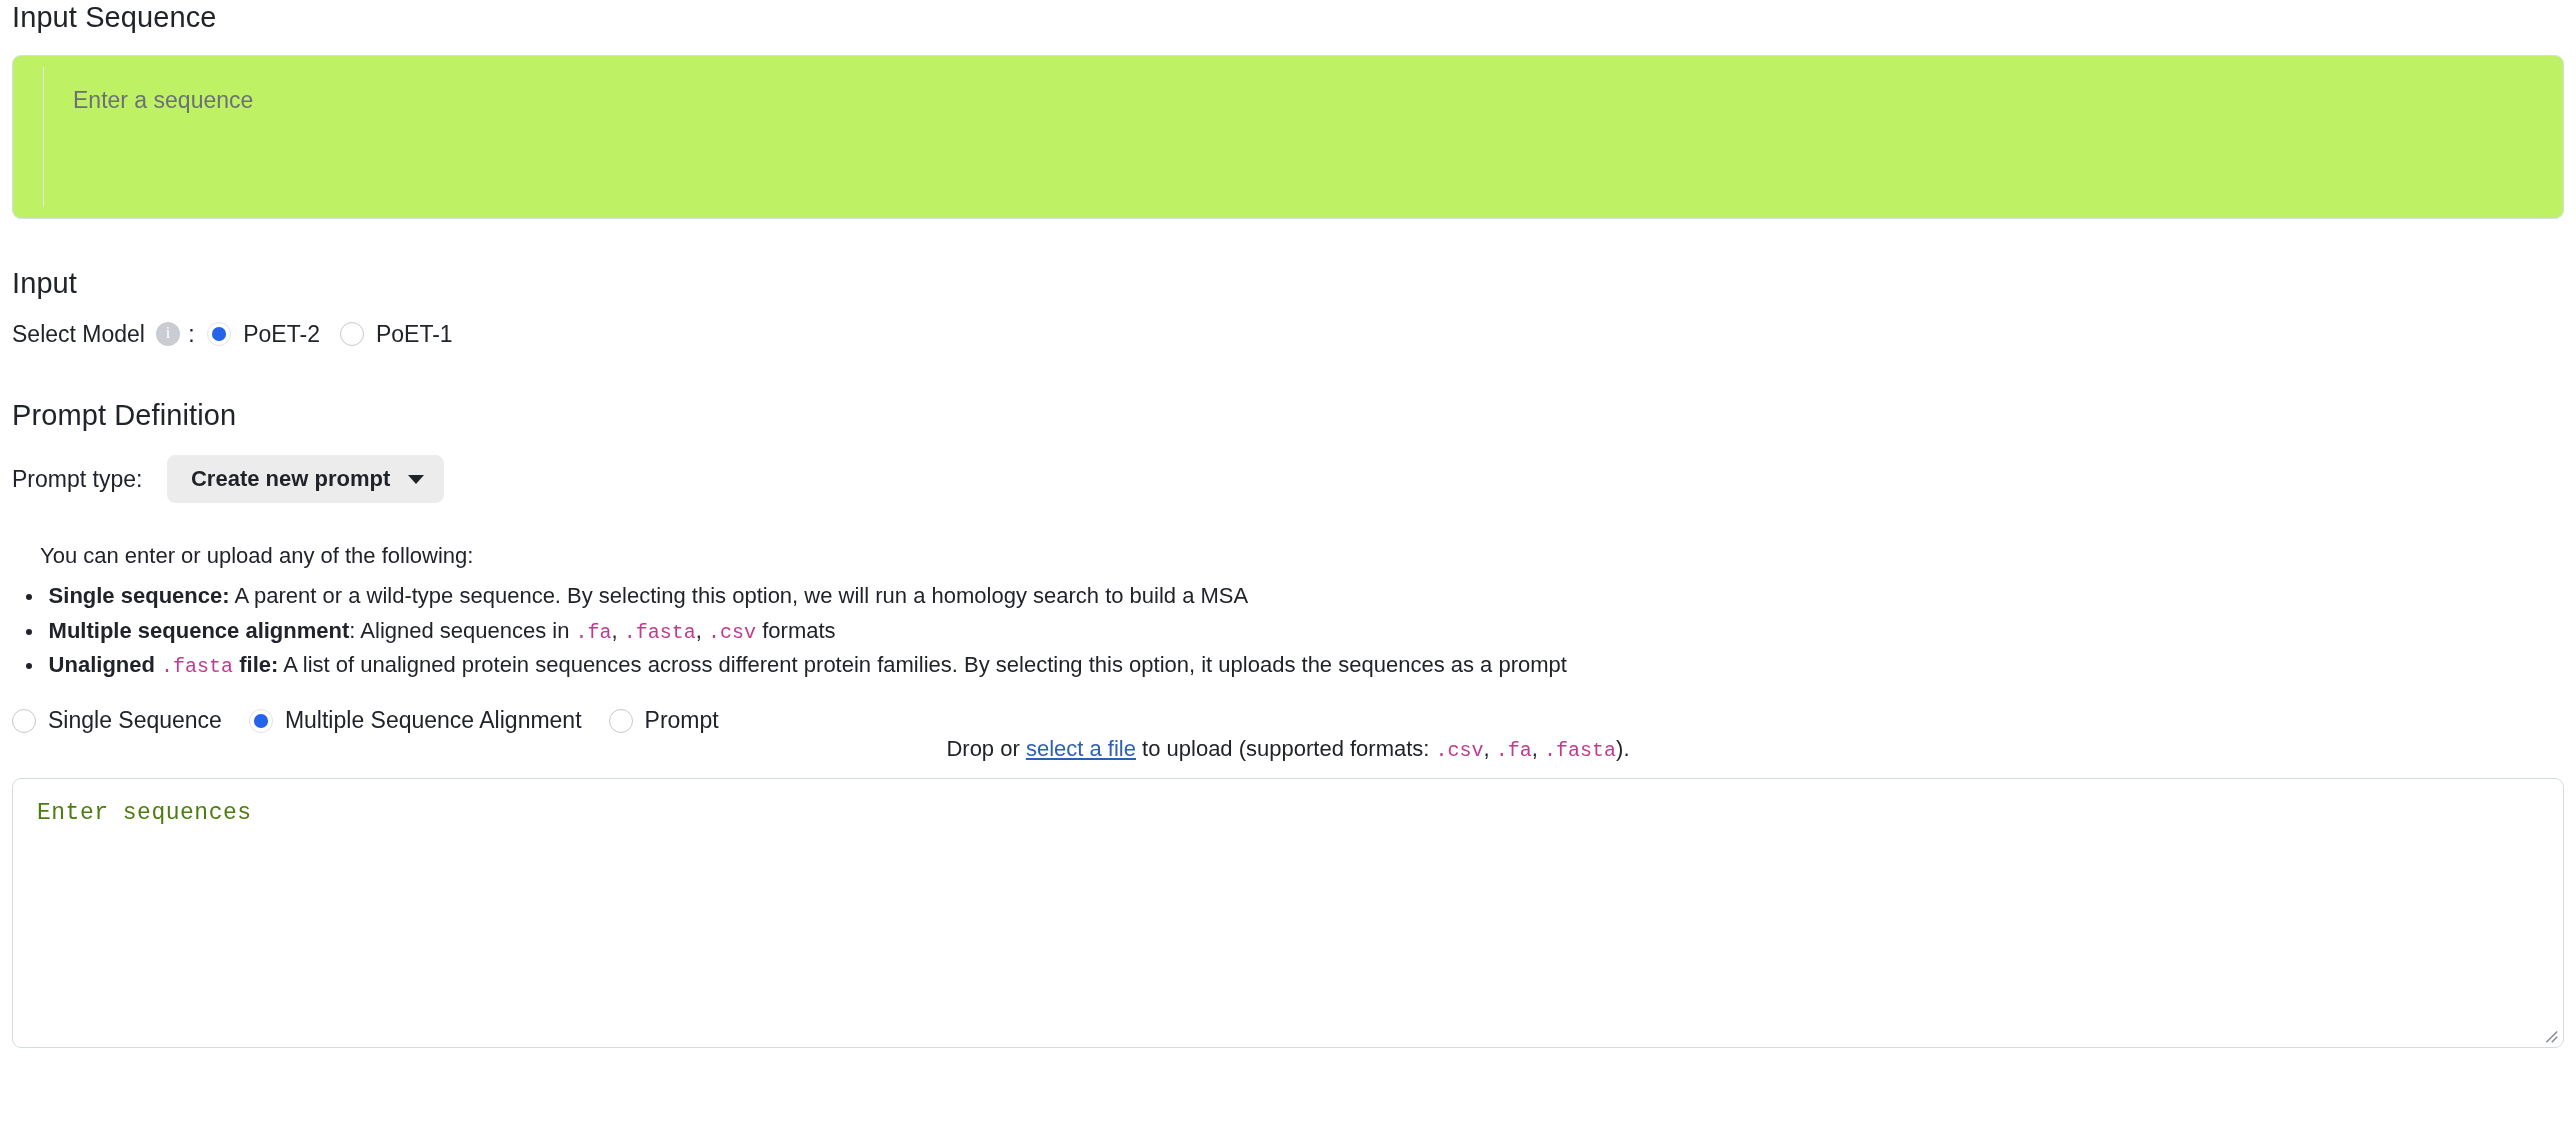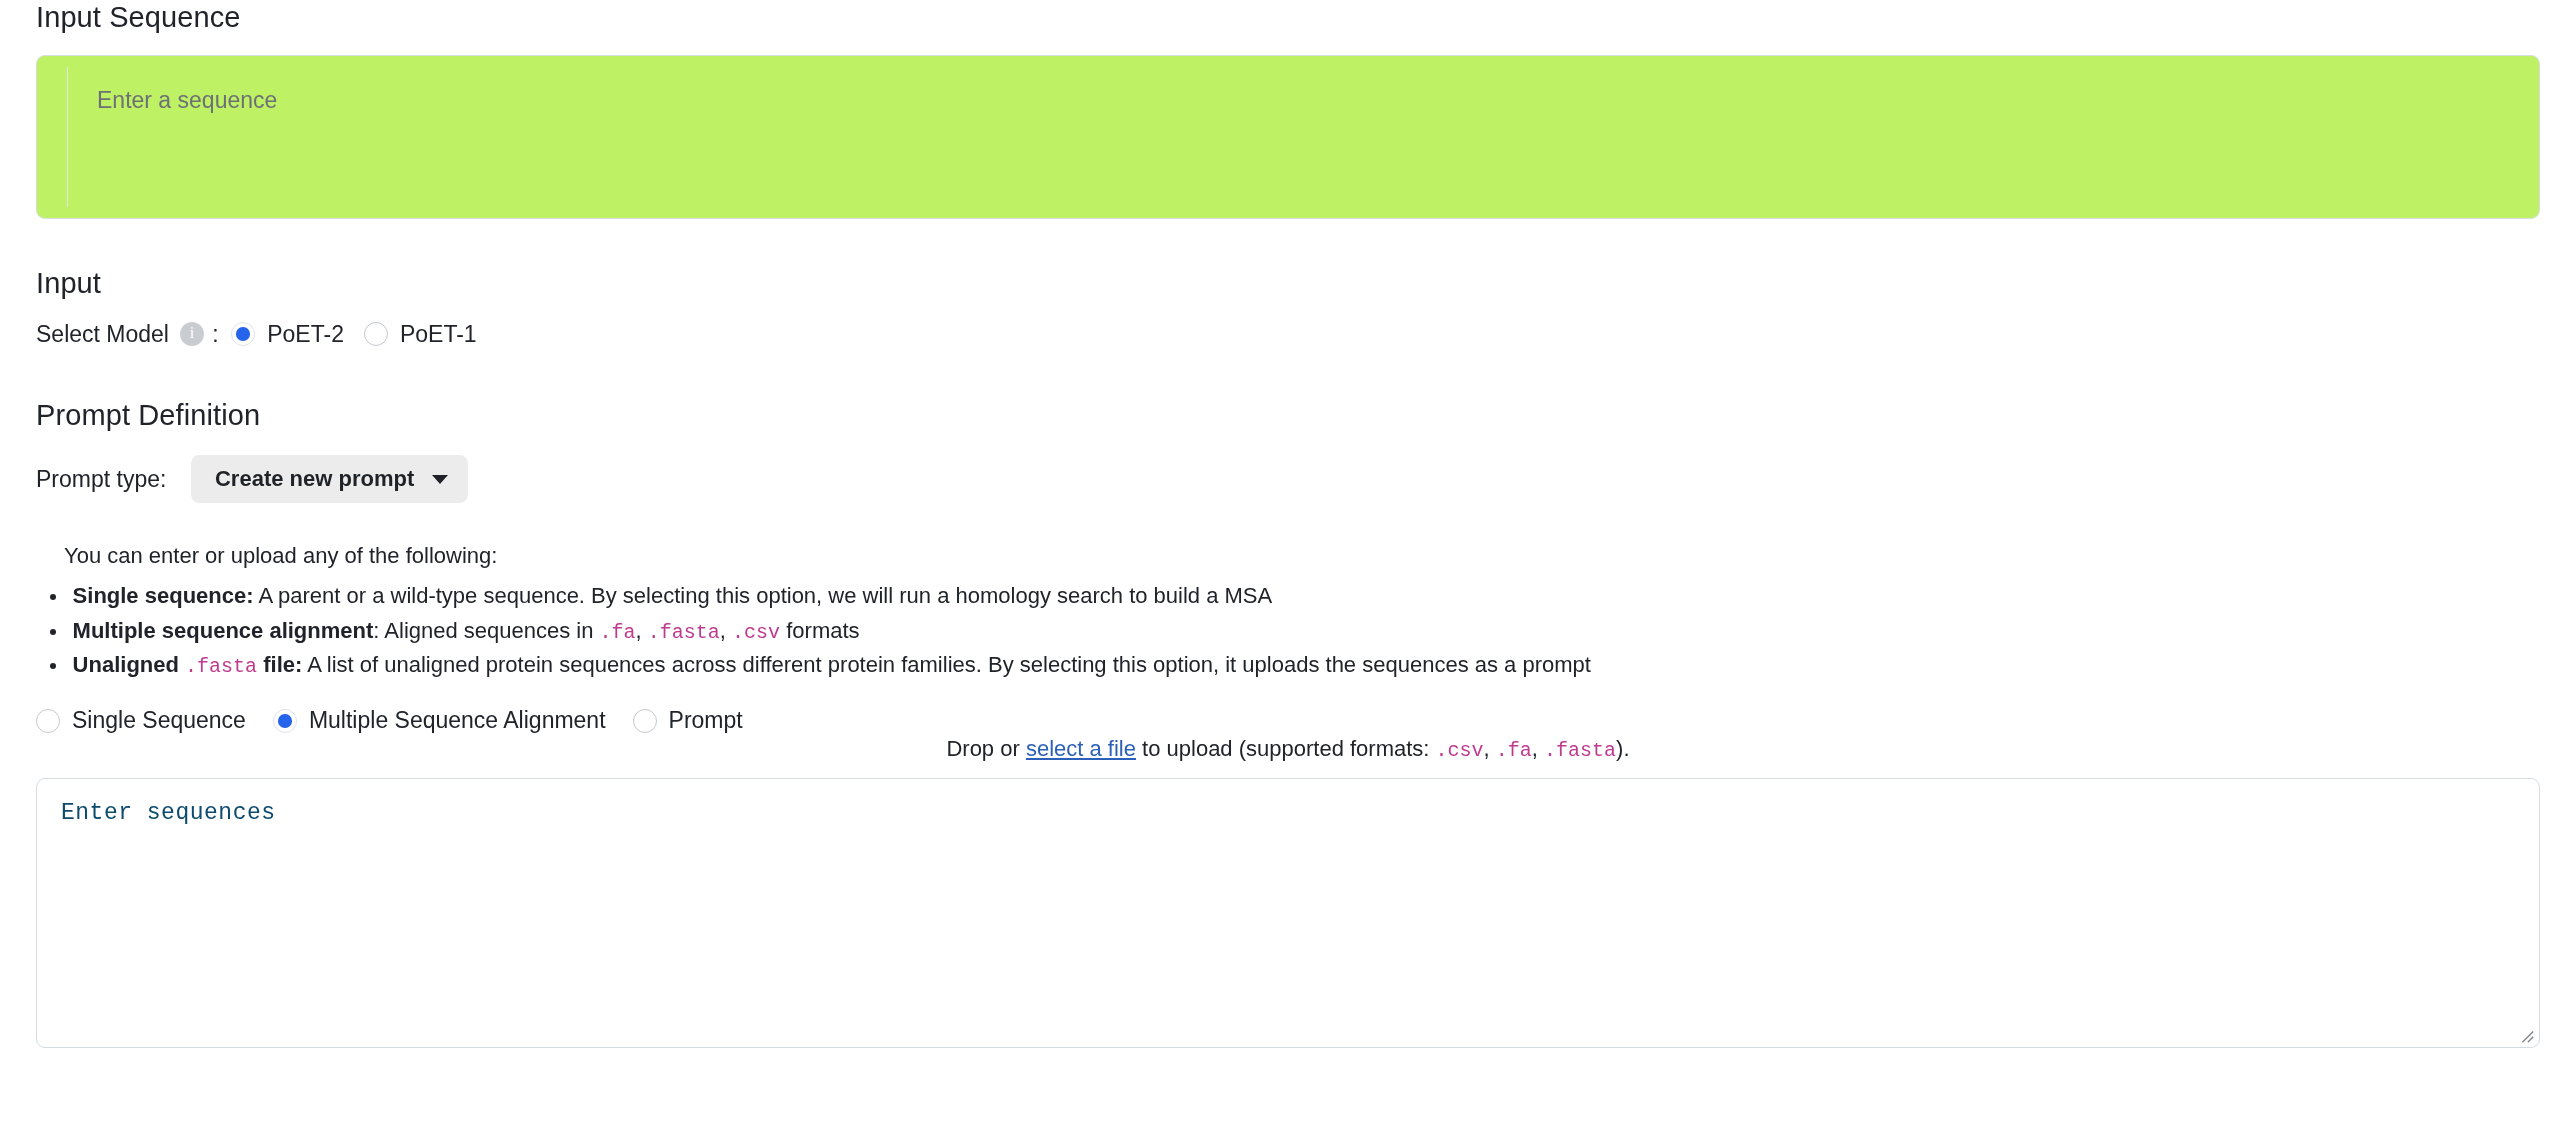--- a/index.html
+++ b/index.html
@@ -14,21 +14,21 @@
     font-family: "Liberation Sans", sans-serif;
     color: #1f2328;
     -webkit-font-smoothing: antialiased;
     overflow: hidden;
   }
   .page {
     position: relative;
     width: 2576px;
     height: 1122px;
     box-sizing: border-box;
-    padding: 0 36px;
+    padding: 0 12px;
   }
 
   
   .section-title {
     font-size: 29px;
     font-weight: 400;
     color: #20242a;
     letter-spacing: 0.1px;
     line-height: 1.2;
     margin: 0;
@@ -74,21 +74,21 @@
     background: #ffffff;
     height: 270px;
     margin-top: 12.7px;
   }
   .seq-placeholder {
     position: absolute;
     top: 20px;
     left: 24px;
     font-size: 23px;
     line-height: 1.3;
-    color: #0c4a6e;
+    color: #4d7c0f;
     font-family: "Liberation Mono", monospace;
     letter-spacing: 0.5px;
     white-space: pre;
     pointer-events: none;
   }
   .resize-grip {
     position: absolute;
     right: 3.6px;
     bottom: 2.7px;
     width: 18px;

